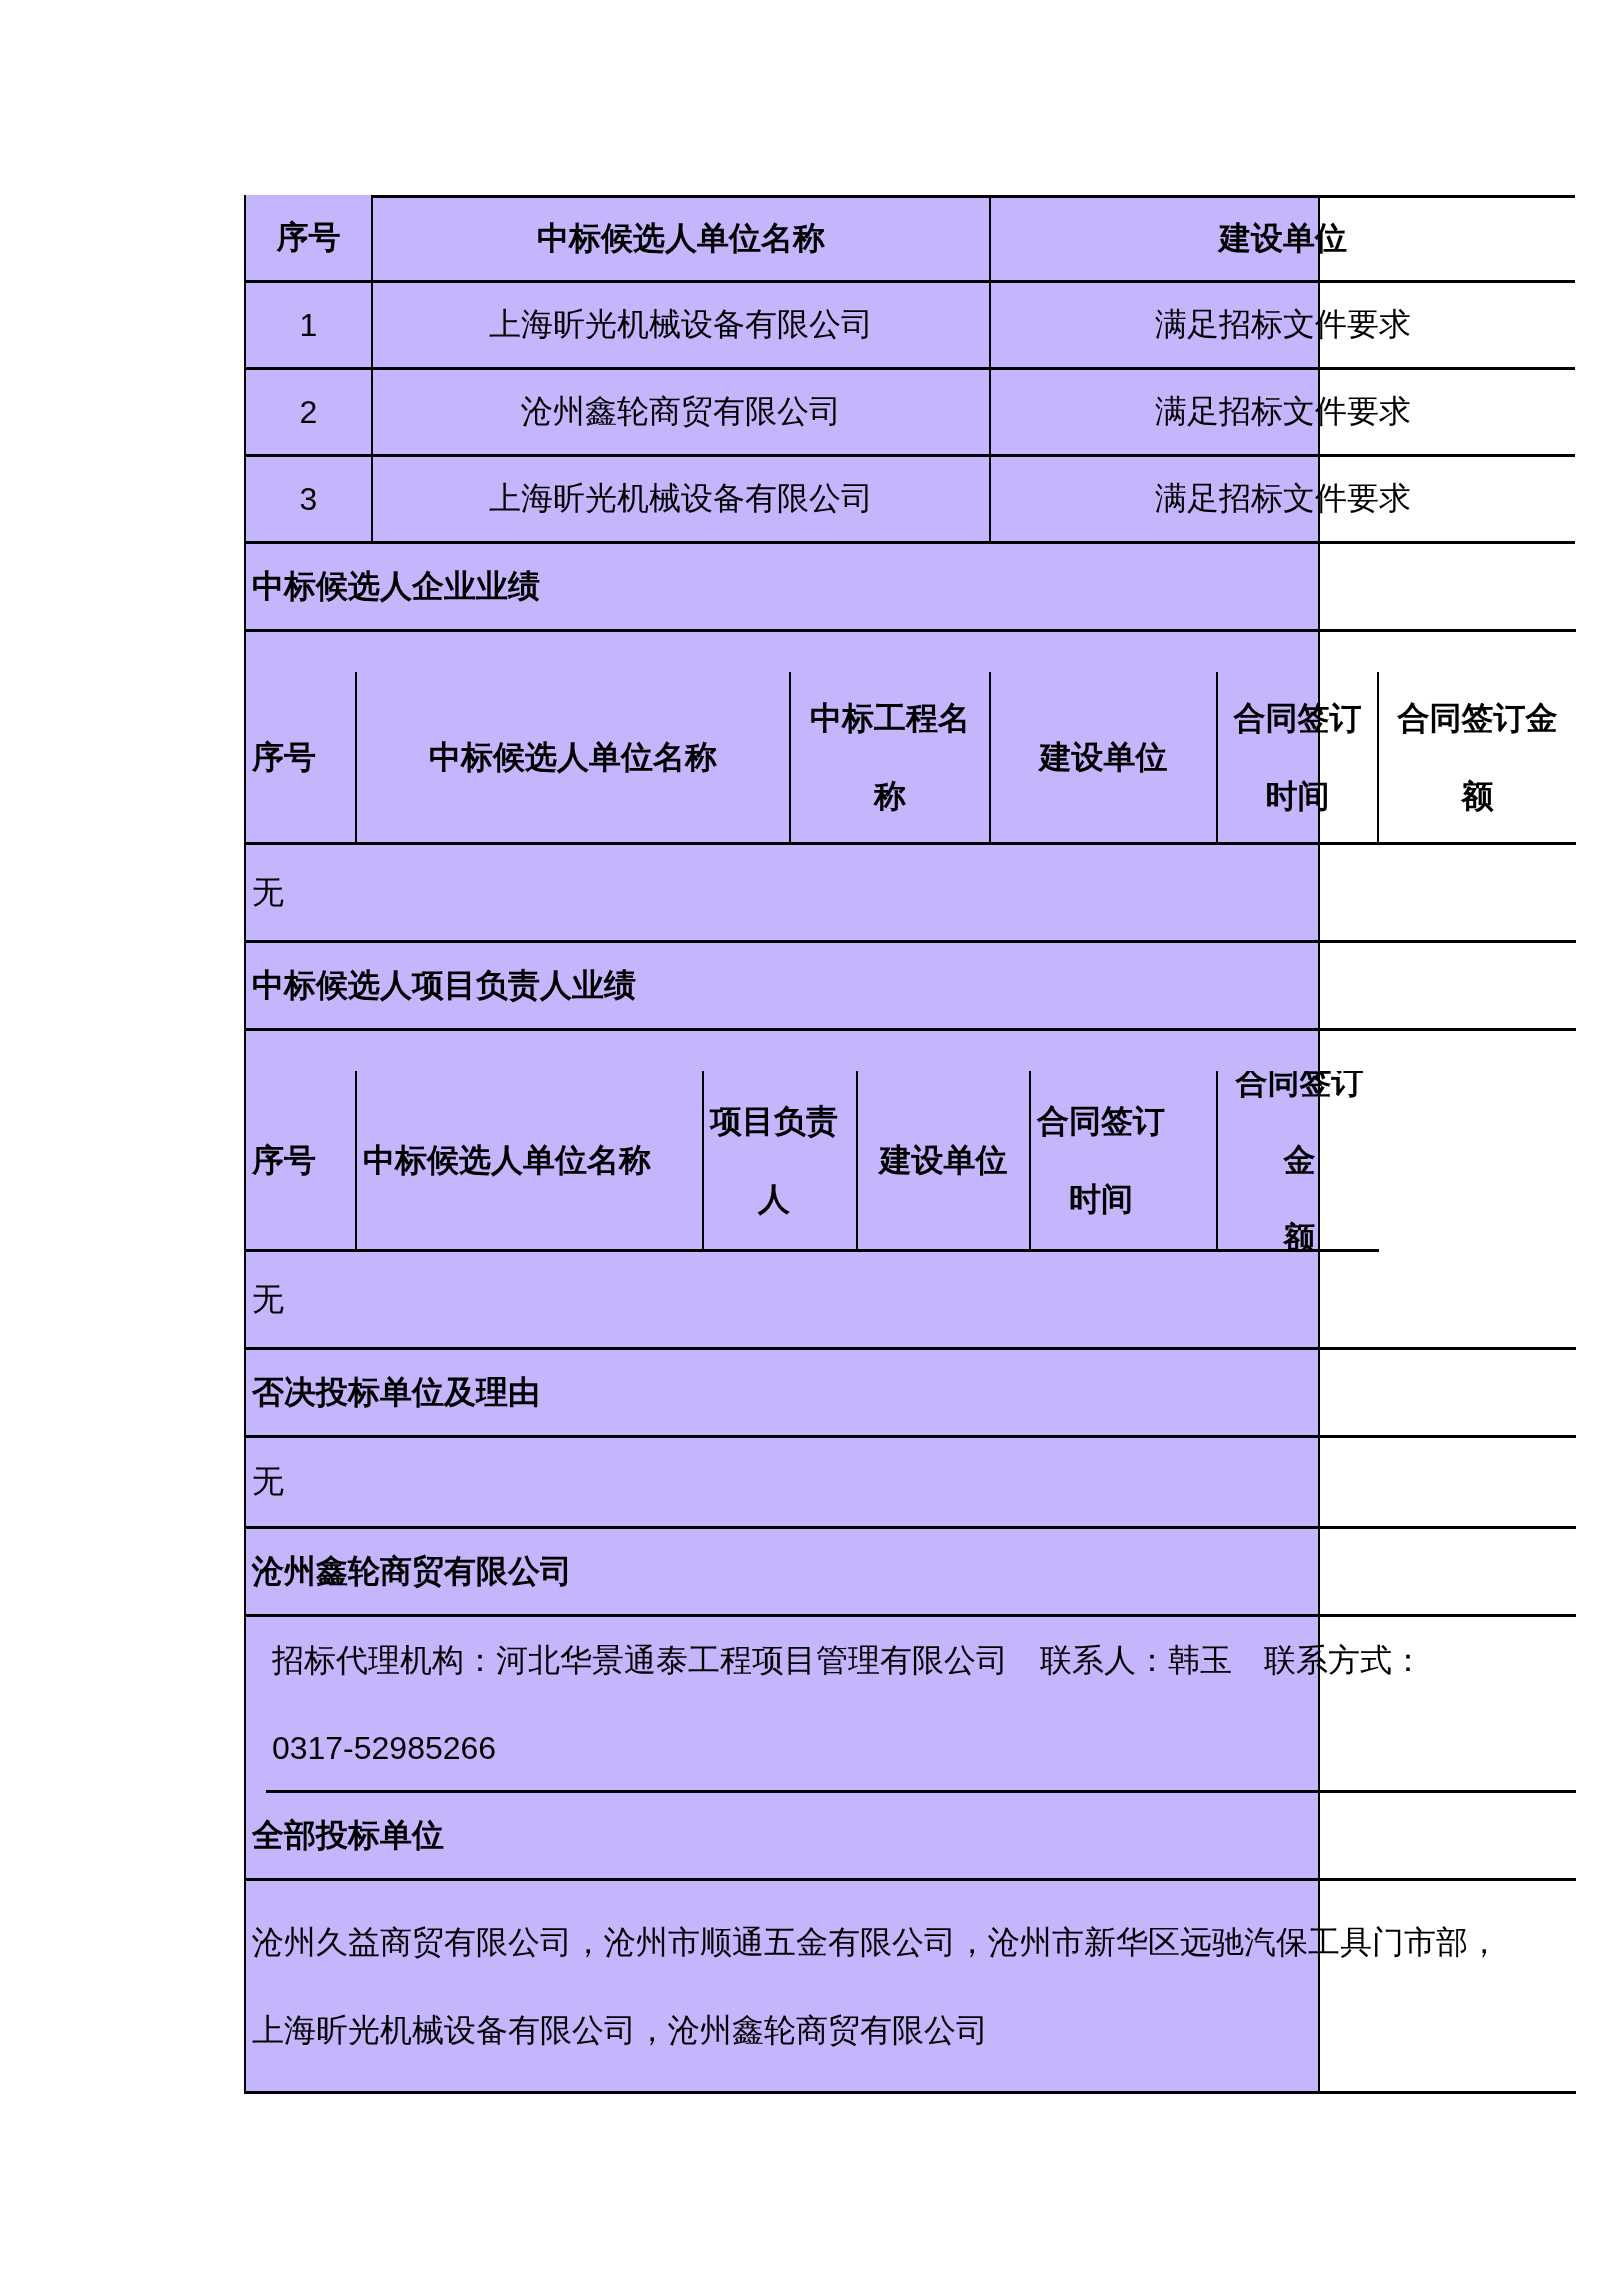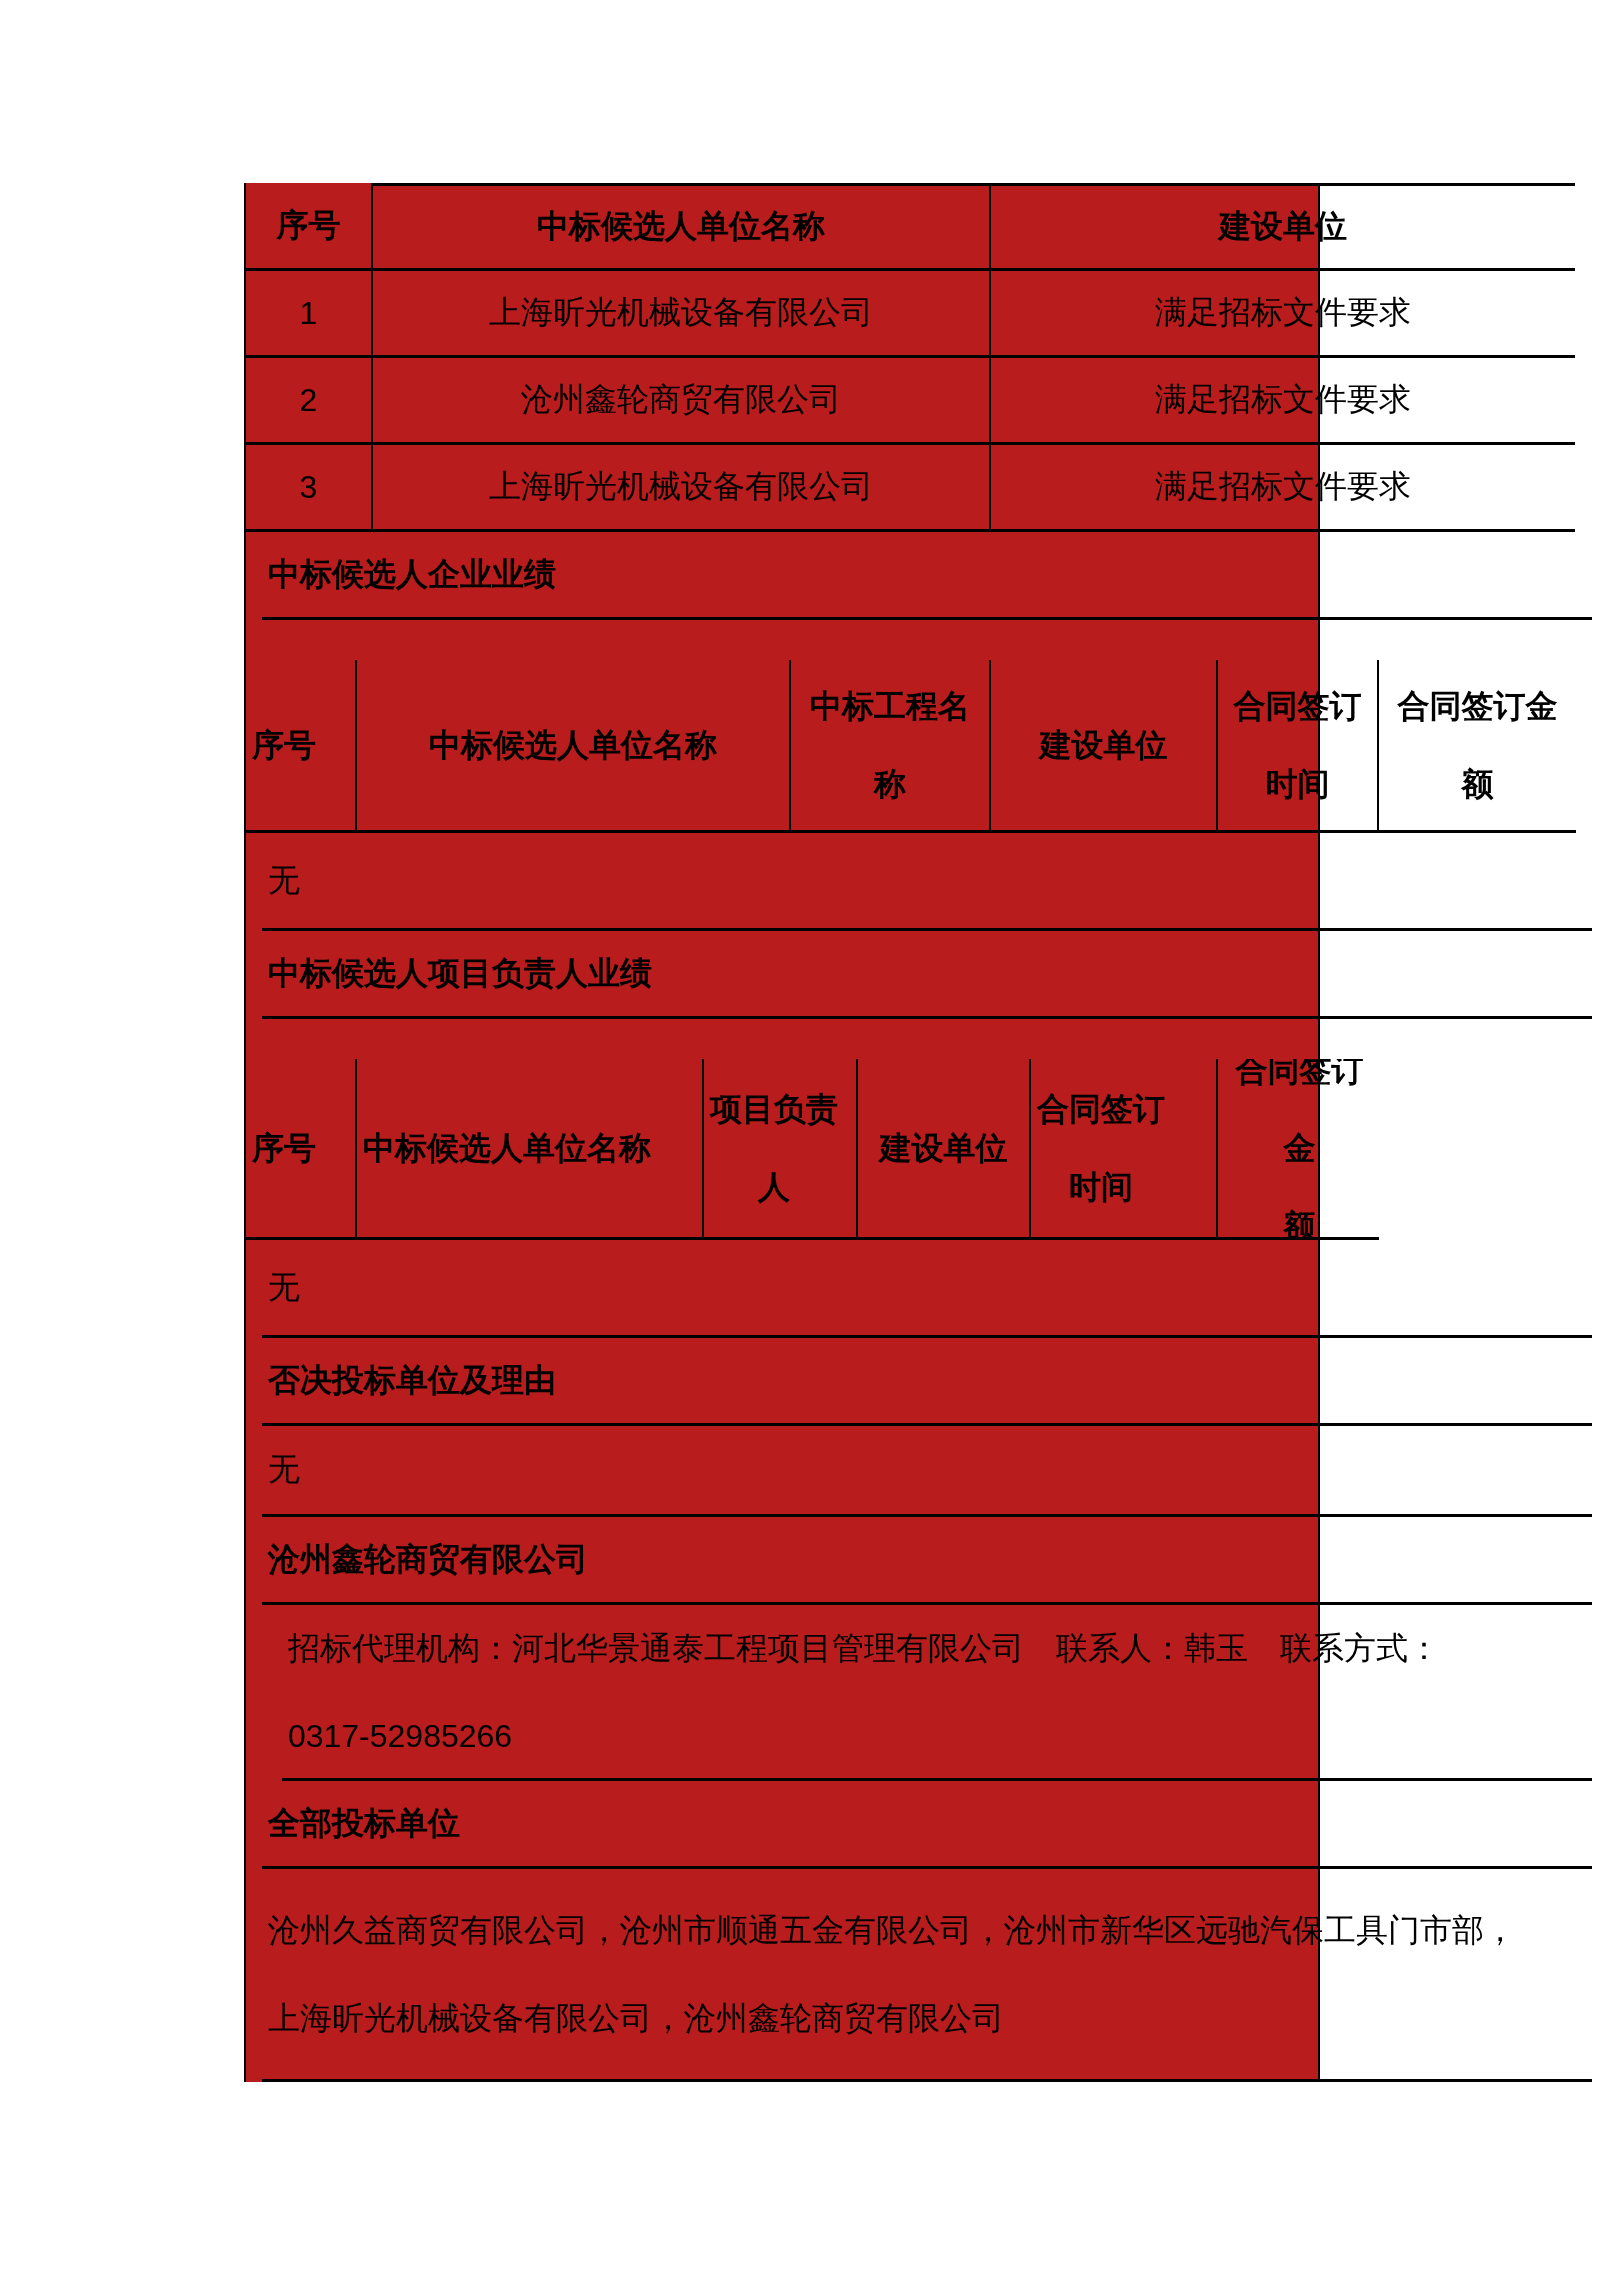--- a/index.html
+++ b/index.html
@@ -1,29 +1,29 @@
 <!DOCTYPE html>
 <html><head>
 <meta charset="utf-8">
 <style>
   html,body{margin:0;padding:0;}
   body{
     width:1620px;height:2292px;background:#ffffff;position:relative;
     font-family:"Liberation Sans","DejaVu Sans",sans-serif;color:#000000;
   }
   .doc{
-    position:absolute;left:244px;top:183px;width:1076px;
+    position:absolute;left:244px;top:195px;width:1076px;
     box-sizing:border-box;border-left:2.9px solid #000;border-right:2.9px solid #000;
-    background:#b91c1c;
+    background:#c4b5fd;
   }
   .row{display:grid;}
   .g1{grid-template-columns:127px 618px 584px;}
   .g2{grid-template-columns:111px 434px 200px 227px 161px 197px;}
   .g3{grid-template-columns:111px 347px 154px 173px 187px 161px 197px;}
-  .gfull{grid-template-columns:1330px;padding-left:16px;}
+  .gfull{grid-template-columns:1330px;}
   .cell{
     box-sizing:border-box;display:flex;align-items:center;
     border-right:2.9px solid #000;border-bottom:3.9px solid #000;
     font-size:32px;overflow:hidden;padding:0 3.9px;
   }
   .row .cell:last-child{border-right:none;}
   .first .cell{border-top:3.9px solid #000;}
   .first .cell.no-top{border-top:none;}
   .center{justify-content:center;text-align:center;}
   .left{justify-content:flex-start;text-align:left;padding-left:5.9px;}

